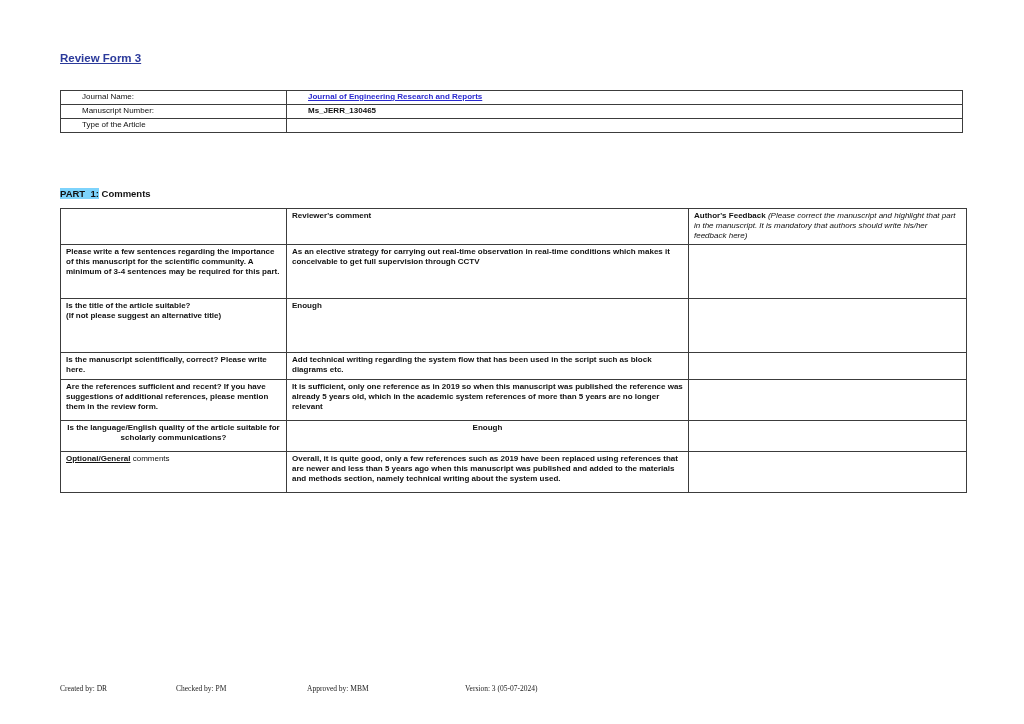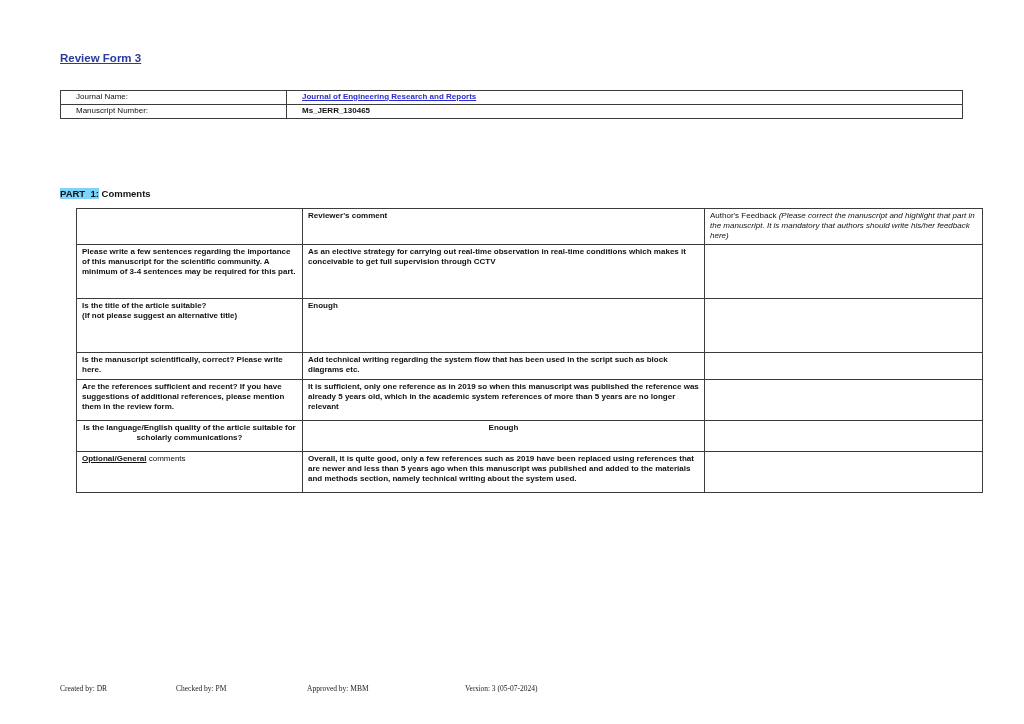--- a/index.html
+++ b/index.html
@@ -7,37 +7,37 @@
     position:relative; width:1024px; height:724px; background:#ffffff;
     font-family:"Liberation Sans", sans-serif; color:#111111; overflow:hidden;
   }
   .doc-title {
     position:absolute; left:60px; top:52px;
     font-size:11.5px; font-weight:bold; color:#2b3a9b;
     text-decoration:underline;
   }
   table { border-collapse:collapse; table-layout:fixed; }
   td { box-sizing:border-box; border:1px solid #3c3c3c; vertical-align:top;
-       font-size:8px; line-height:1.3; padding:1px 15px; overflow:hidden; }
+       font-size:8px; line-height:1.3; padding:1px 21px; overflow:hidden; }
 
   .info-table { position:absolute; left:60px; top:90px; width:903px; }
   .info-table .label-cell { font-weight:normal; }
   .info-table .value-cell { font-weight:bold; }
   .info-table tr.r-short td { height:14px; }
   .info-table tr.r-title td { height:26px; }
   .info-table .title-value { vertical-align:middle; }
   .link { color:#2a2ad0; text-decoration:underline; font-weight:bold; cursor:pointer; }
 
   .part1 { position:absolute; left:60px; top:188px; font-size:9.5px; font-weight:bold; color:#111; }
   .part1 .badge { background:#7dd3fc; white-space:pre; }
 
-  .comments-table { position:absolute; left:76px; top:208px; width:906px; }
+  .comments-table { position:absolute; left:60px; top:208px; width:906px; }
   .comments-table td { padding:2px 5px; line-height:1.28; }
   .hdr-reviewer { font-weight:bold; }
-  .hdr-author b { font-weight:normal; font-style:normal; }
+  .hdr-author b { font-weight:bold; font-style:normal; }
   .hdr-author i { font-weight:normal; font-style:italic; }
   .q-cell { font-weight:bold; padding-left:16px; white-space:pre-line; }
   .q-cell-plain { font-weight:normal; padding-left:4px; }
   .q-underline { font-weight:bold; text-decoration:underline; }
   .c-cell { font-weight:bold; }
   .fb-cell { background:#ffffff; }
   tr.h-hdr td { height:31px; }
   tr.h-r1 td { height:54px; }
   tr.h-r2 td { height:54px; }
   tr.h-r3 td { height:56px; }
@@ -68,20 +68,24 @@
         <col>
       </colgroup>
     <tbody>
         <tr class="r-short">
       <td class="label-cell">Journal Name:</td>
       <td class="value-cell"><span class="link">Journal of Engineering Research and Reports</span></td>
     </tr>
     <tr class="r-short">
       <td class="label-cell">Manuscript Number:</td>
       <td class="value-cell">Ms_JERR_130465</td>
+    </tr>
+    <tr class="r-short">
+      <td class="label-cell">Type of the Article</td>
+      <td class="value-cell"></td>
     </tr>
   </tbody>
     </table>
 
   <div class="part1">
     <span class="badge">PART  1:</span><span style="white-space:pre;"> Comments</span>
   </div>
 
   <table class="comments-table">
     <colgroup>

